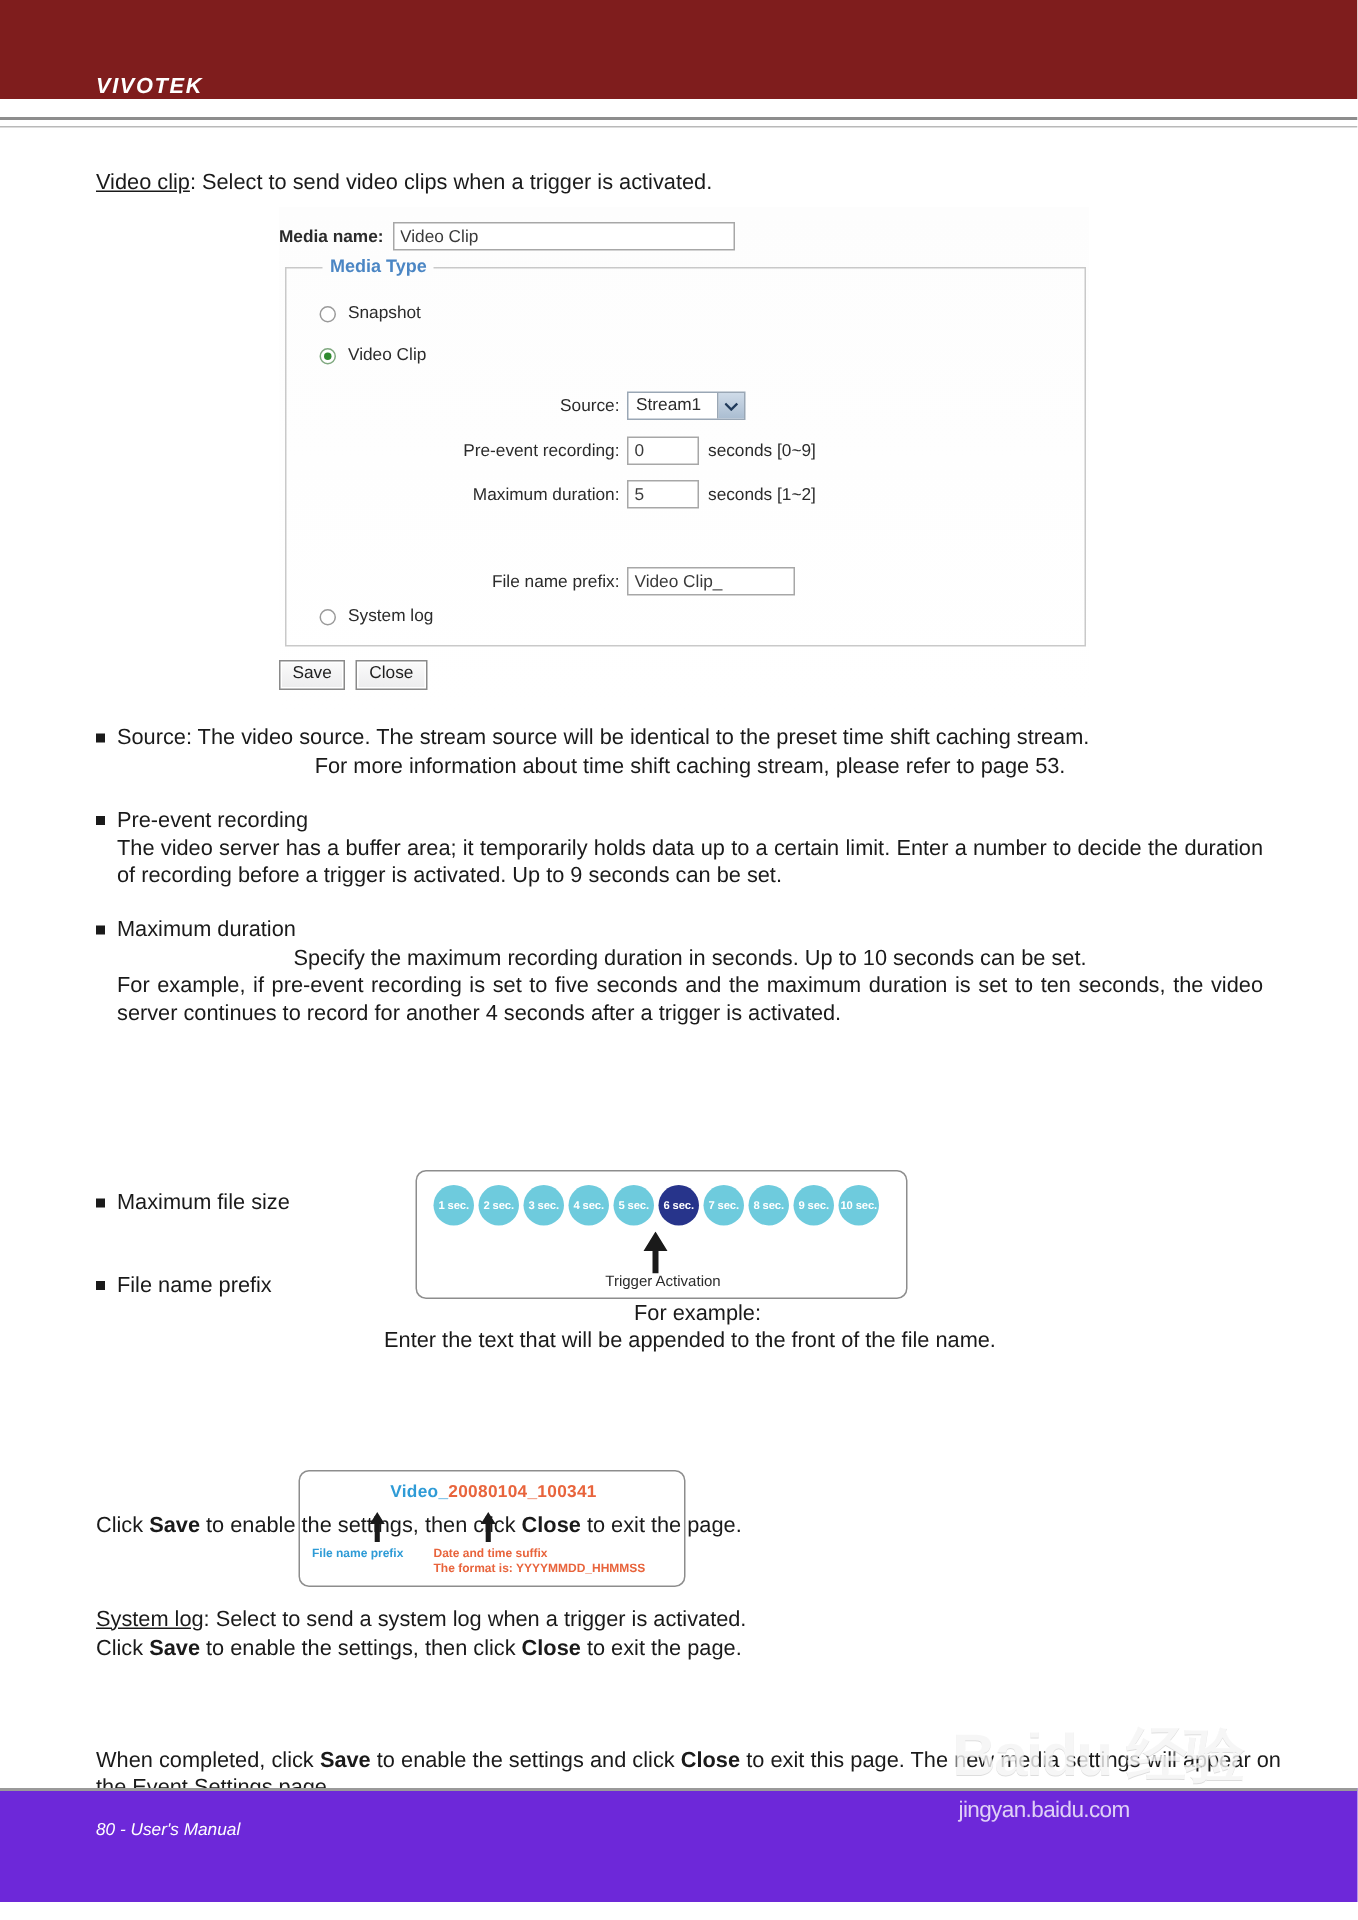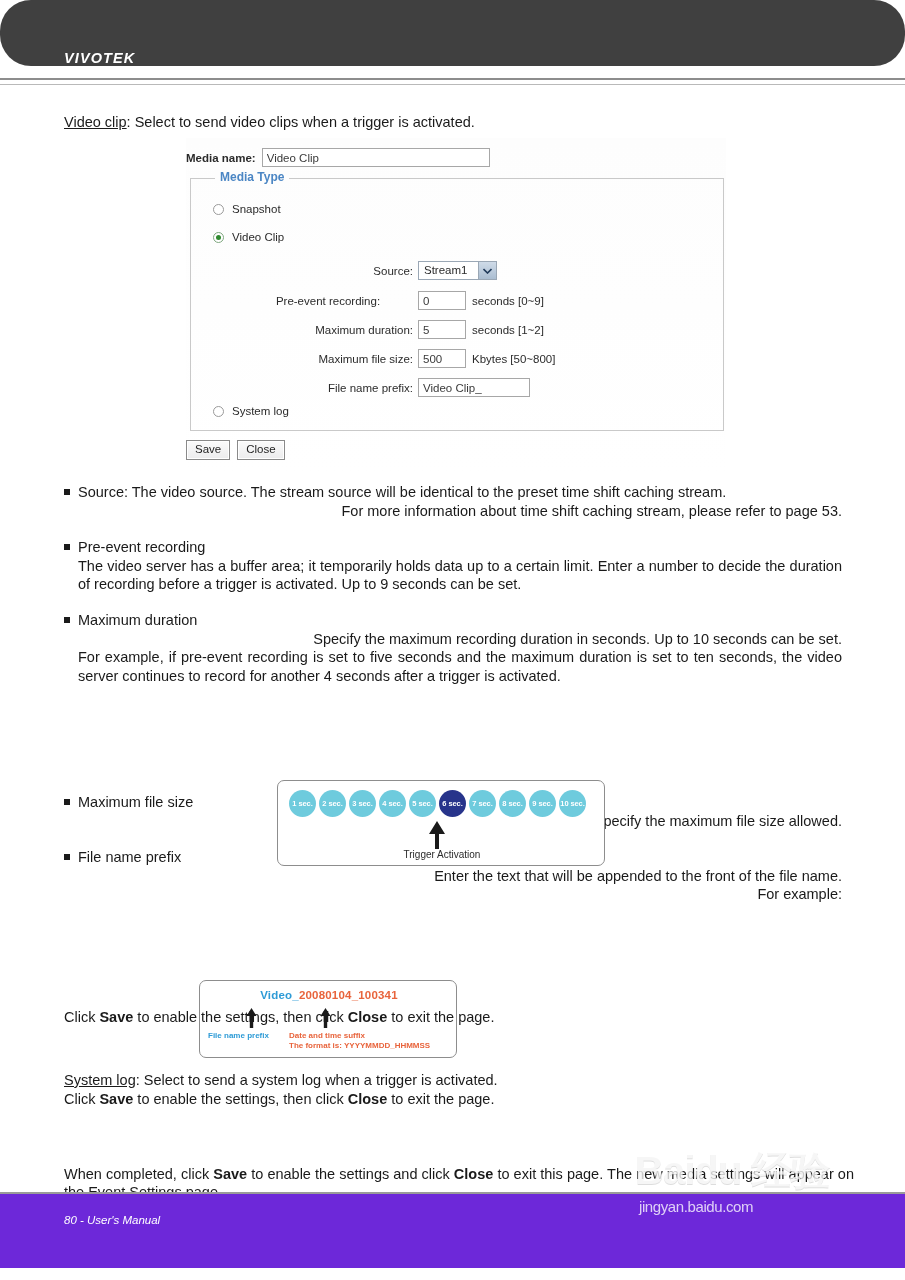--- a/index.html
+++ b/index.html
@@ -14,22 +14,21 @@
     font-family: "Liberation Sans", sans-serif;
     color: #1a1a1a;
     overflow: hidden;
   }
 
   
   .header-bar {
     position: absolute;
     left: 0; top: 0;
     width: 905px; height: 66px;
-    background: #404040;
-    border-radius: 31px;
+    background: #7f1d1d;
   }
   .header-brand {
     position: absolute;
     left: 64px; top: 50px;
     font-size: 14.5px;
     font-weight: bold;
     font-style: italic;
     color: #ffffff;
     letter-spacing: 1.1px;
   }
@@ -230,21 +229,21 @@
     margin: 0 0 0 14px;
     font-size: 14.5px;
     line-height: 18.5px;
   }
   .bullet-body {
     margin: 0 0 0 14px;
     font-size: 14.5px;
     line-height: 18.5px;
     text-align: justify;
   }
-  .bullet-body.nojust { text-align: right; }
+  .bullet-body.nojust { text-align: center; }
 
   
   .timeline-box {
     position: absolute;
     left: 277px; top: 694px;
     width: 328px; height: 86px;
     border: 1.5px solid #8d8d8d;
     border-radius: 7px;
     background: #ffffff;
     box-sizing: border-box;
@@ -423,36 +422,31 @@
           <span class="select-value">Stream1</span>
           <span class="select-arrow">
             <svg width="9" height="6" viewBox="0 0 9 6">
                 <path d="M0.5 1 L4.5 5 L8.5 1" fill="none" stroke="#203a5a" stroke-width="1.6"></path>
               </svg>
           </span>
         </span>
       </div>
 
       <div class="field-row" style="left:52px; top:112px;">
-        <span class="field-label" style="width:170px;text-align:center;">Pre-event recording:</span>
+        <span class="field-label" style="width:170px;">Pre-event recording:</span>
         <input class="txtbox" style="width: 48px;" type="text" value="0">
         <span class="field-unit">seconds [0~9]</span>
       </div>
 
       <div class="field-row" style="left:52px; top:141px;">
         <span class="field-label" style="width:170px;">Maximum duration:</span>
         <input class="txtbox" style="width: 48px;" type="text" value="5">
         <span class="field-unit">seconds [1~2]</span>
       </div>
 
-      <div class="field-row" style="left:52px; top:170px;">
-        <span class="field-label" style="width:170px;">Maximum file size:</span>
-        <input class="txtbox" style="width: 48px;" type="text" value="500">
-        <span class="field-unit">Kbytes [50~800]</span>
-      </div>
 
       <div class="field-row" style="left:52px; top:199px;">
         <span class="field-label" style="width:170px;">File name prefix:</span>
         <input class="txtbox" style="width: 112px;" type="text" value="Video Clip_">
       </div>
 
       <div class="radio-row" style="left:22px; top:226px;">
         <span class="radio"></span>
         <span class="radio-label">System log</span>
       </div>
@@ -487,22 +481,22 @@
 
     <div class="bullet-block" style="top:707px;">
       <span class="bullet-mark"></span>
       <p class="bullet-head">Maximum file size</p>
       <p class="bullet-body nojust">Specify the maximum file size allowed.</p>
     </div>
 
     <div class="bullet-block" style="top:762px;">
       <span class="bullet-mark"></span>
       <p class="bullet-head">File name prefix</p>
+      <p class="bullet-body nojust" style="margin-left:24px;">For example:</p>
       <p class="bullet-body nojust">Enter the text that will be appended to the front of the file name.</p>
-      <p class="bullet-body nojust" style="margin-left:24px;">For example:</p>
     </div>
   </div>
 
   <div class="timeline-box">
     <div class="timeline-circles">
       <span class="tcircle">1 sec.</span>
       <span class="tcircle">2 sec.</span>
       <span class="tcircle">3 sec.</span>
       <span class="tcircle">4 sec.</span>
       <span class="tcircle">5 sec.</span>

